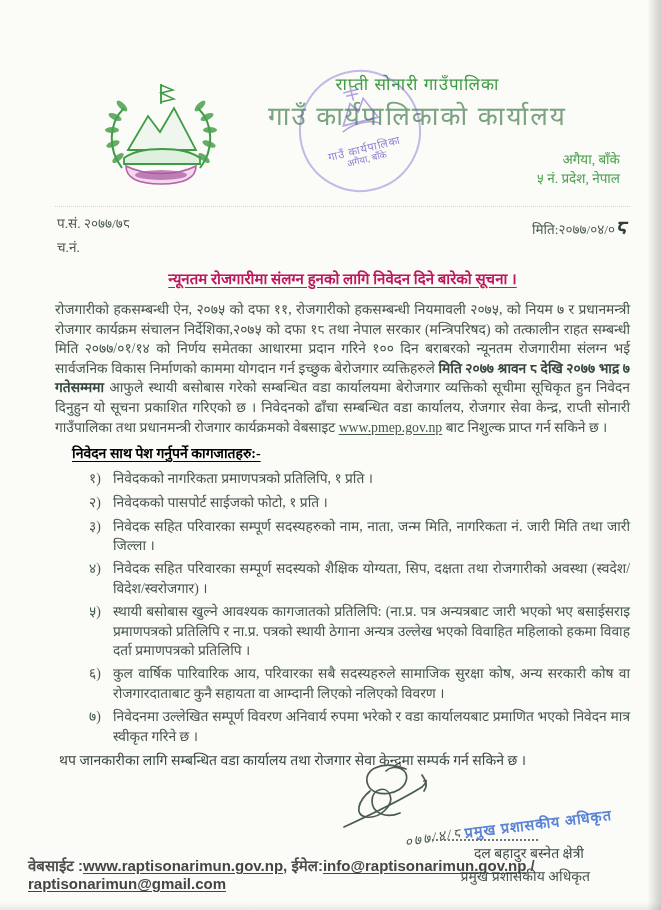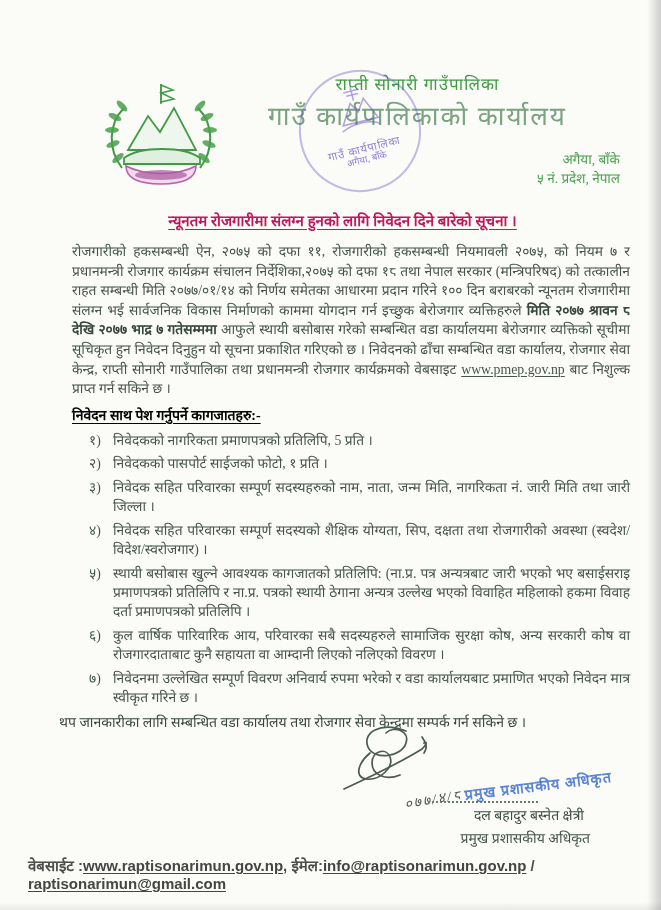--- a/index.html
+++ b/index.html
@@ -51,21 +51,21 @@
   .meta { border-top:1px dotted #d3d3cc; margin-top:6px; padding-top:7px;
           font-size:13.5px; color:#4c5b52; position:relative; height:52px; }
   .refno { position:absolute; left:2px; top:7px; }
   .serial { position:absolute; left:2px; top:31px; }
   .dateline { position:absolute; right:4px; top:5px; }
   .hand-digit { font-size:21px; font-weight:bold; color:#2f3e36; font-style:italic; }
 
   
   .notice-title { text-align:center; font-weight:bold; font-size:15px; color:#be185d;
                   text-decoration:underline; text-underline-offset:3px; margin:10px 0 12px 0; }
-  .body-par { margin-left:17px; font-size:13.8px; line-height:19.6px; text-align:justify; }
+  .body-par { font-size:13.8px; line-height:19.6px; text-align:justify; }
   .body-par b { color:#37463e; }
   .inline-link { text-decoration:underline; text-underline-offset:2px; }
 
   .docs-heading { margin-left:17px; margin-top:6px; font-weight:bold; font-size:14px;
                   color:#000000; text-decoration:underline; text-underline-offset:3px; }
   .doc-list { margin:7px 0 0 34px; }
   .doc-item { display:flex; font-size:13.8px; line-height:19.2px; text-align:justify; margin-bottom:4.5px; }
   .doc-item .num { flex:0 0 24px; }
   .doc-item .txt { flex:1; }
 
@@ -146,31 +146,36 @@
             <path d="M30,4 L30,18 M22,8 L38,8 M24,12 L36,12"></path>
             <path d="M14,40 L26,20 L32,30 L40,18 L50,40 Z"></path>
             <path d="M12,46 C24,40 40,40 50,46"></path>
           </g>
         </svg>
         <div class="st1">गाउँ कार्यपालिका</div>
         <div class="st2">अगैया, बाँके</div>
       </div>
     </div>
 
+    <div class="meta">
+      <span class="refno">प.सं. २०७७/७८</span>
+      <span class="dateline"><span>मिति:२०७७/०४/०</span><span class="hand-digit">८</span></span>
+      <span class="serial">च.नं.</span>
+    </div>
 
     <div class="notice-title">न्यूनतम रोजगारीमा संलग्न हुनको लागि निवेदन दिने बारेको सूचना ।</div>
 
     <p class="body-par"><span>रोजगारीको हकसम्बन्धी ऐन, २०७५ को दफा ११, रोजगारीको हकसम्बन्धी नियमावली २०७५, को नियम ७ र प्रधानमन्त्री रोजगार कार्यक्रम संचालन निर्देशिका,२०७५ को दफा १८ तथा नेपाल सरकार (मन्त्रिपरिषद) को तत्कालीन राहत सम्बन्धी मिति २०७७/०१/१४ को निर्णय समेतका आधारमा प्रदान गरिने १०० दिन बराबरको न्यूनतम रोजगारीमा संलग्न भई सार्वजनिक विकास निर्माणको काममा योगदान गर्न इच्छुक बेरोजगार व्यक्तिहरुले </span><b>मिति २०७७ श्रावन ८ देखि २०७७ भाद्र ७ गतेसम्ममा</b><span> आफुले स्थायी बसोबास गरेको सम्बन्धित वडा कार्यालयमा बेरोजगार व्यक्तिको सूचीमा सूचिकृत हुन निवेदन दिनुहुन यो सूचना प्रकाशित गरिएको छ । निवेदनको ढाँचा सम्बन्धित वडा कार्यालय, रोजगार सेवा केन्द्र, राप्ती सोनारी गाउँपालिका तथा प्रधानमन्त्री रोजगार कार्यक्रमको वेबसाइट </span><span class="inline-link">www.pmep.gov.np</span><span> बाट निशुल्क प्राप्त गर्न सकिने छ ।</span></p>
 
     <div class="docs-heading">निवेदन साथ पेश गर्नुपर्ने कागजातहरु:-</div>
 
     <div class="doc-list">
       <div class="doc-item">
         <span class="num">१)</span>
-        <span class="txt">निवेदकको नागरिकता प्रमाणपत्रको प्रतिलिपि, 5 प्रति ।</span>
+        <span class="txt">निवेदकको नागरिकता प्रमाणपत्रको प्रतिलिपि, १ प्रति ।</span>
       </div>
       <div class="doc-item">
         <span class="num">२)</span>
         <span class="txt">निवेदकको पासपोर्ट साईजको फोटो, १ प्रति ।</span>
       </div>
       <div class="doc-item">
         <span class="num">३)</span>
         <span class="txt">निवेदक सहित परिवारका सम्पूर्ण सदस्यहरुको नाम, नाता, जन्म मिति, नागरिकता नं. जारी मिति तथा जारी जिल्ला  ।</span>
       </div>
       <div class="doc-item">

